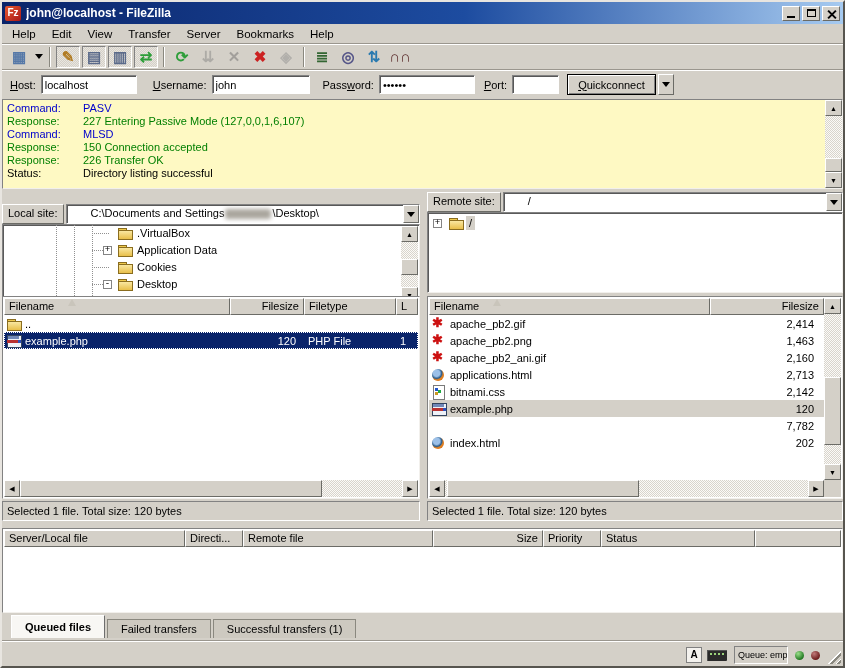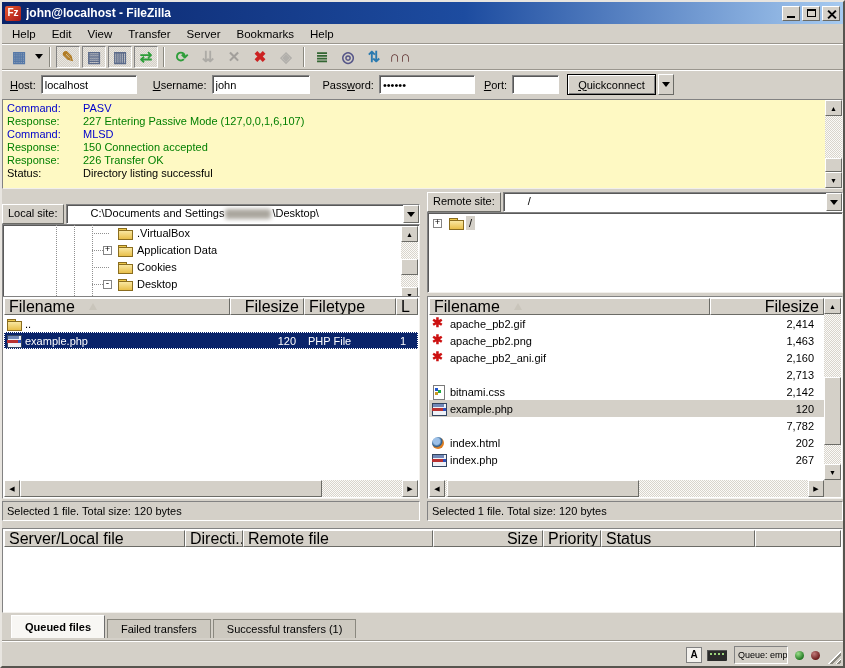--- a/index.html
+++ b/index.html
@@ -163,21 +163,21 @@
         box-shadow:-1px 4px 0 #b83030, 2px 4px 0 #3050b8; }
 
   
   .local-files  { left:0;     top:294px; width:418px; height:203px; }
   .remote-files { left:425px; top:294px; width:416px; height:203px; }
   .fpane { background:#fff; border:1px solid; border-color:#828282 #f2f0ec #f2f0ec #828282; }
   .fheader { position:absolute; left:1px; top:1px; height:17px; display:flex; }
   .local-files  .fheader { right:1px; }
   .remote-files .fheader { right:18px; }
   .hcell { background:#d4d0c8; border:1px solid; border-color:#fff #6b6b66 #6b6b66 #fff;
-           font-size:16px; line-height:14px; padding:0 4px; display:flex; align-items:center;
+           font-size:11px; line-height:14px; padding:0 4px; display:flex; align-items:flex-start;
            overflow:hidden; white-space:nowrap; }
   .hcell.right { justify-content:flex-end; }
   .sort-asc { width:0; height:0; border-left:4px solid transparent;
               border-right:4px solid transparent; border-bottom:7px solid #c9c5bb;
               margin-left:14px; }
   .lc1 { width:226px; } .lc2 { width:74px; } .lc3 { width:92px; } .lc4 { flex:1; }
   .rc1 { width:281px; } .rc2 { flex:1; }
   .frows { position:absolute; left:1px; top:18px; bottom:18px; overflow:hidden; background:#fff; }
   .local-files  .frows { right:1px; }
   .remote-files .frows { right:18px; }
@@ -519,20 +519,24 @@
 
         <div class="frow">
           <span class="name">
             <span class="ficon" data-icon="apache"></span>
             <span>apache_pb2_ani.gif</span>
           </span>
           <span class="size">2,160</span>
         </div>
 
         <div class="frow">
+          <span class="name">
+            <span class="ficon" data-icon="firefox"></span>
+            <span>applications.html</span>
+          </span>
           <span class="size">2,713</span>
         </div>
 
         <div class="frow">
           <span class="name">
             <span class="ficon" data-icon="css"></span>
             <span>bitnami.css</span>
           </span>
           <span class="size">2,142</span>
         </div>
@@ -550,27 +554,20 @@
         </div>
 
         <div class="frow">
           <span class="name">
             <span class="ficon" data-icon="firefox"></span>
             <span>index.html</span>
           </span>
           <span class="size">202</span>
         </div>
 
-        <div class="frow">
-          <span class="name">
-            <span class="ficon" data-icon="php"></span>
-            <span>index.php</span>
-          </span>
-          <span class="size">267</span>
-        </div>
       </div>
     <div class="vscroll">
       <span class="sbb">▲</span>
       <span class="track">
           <span class="thumb vthumb" style="top:42%;height:45%;"></span>
         </span>
       <span class="sbb">▼</span>
     </div>
     <div class="hscroll">
       <span class="sbb">◀</span>

